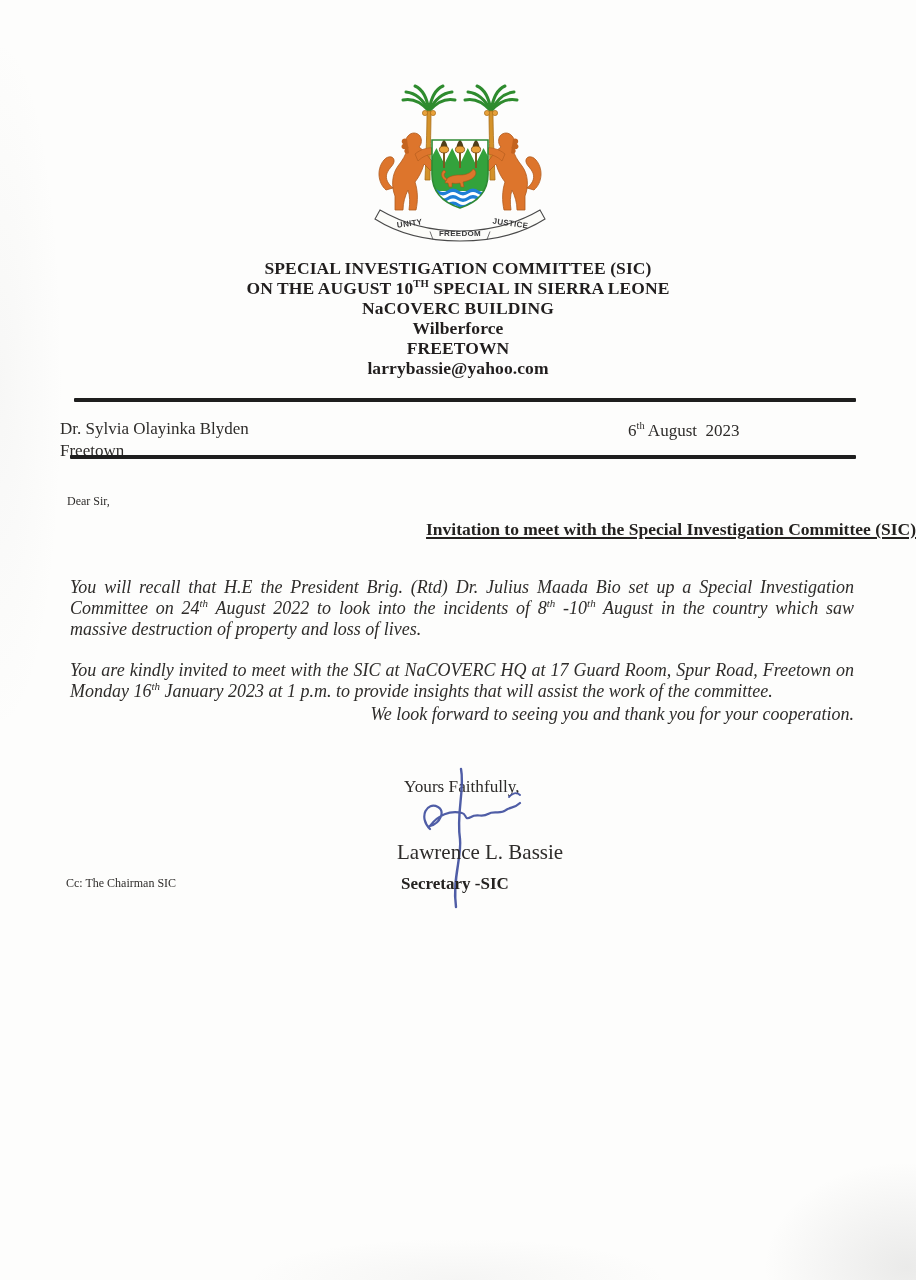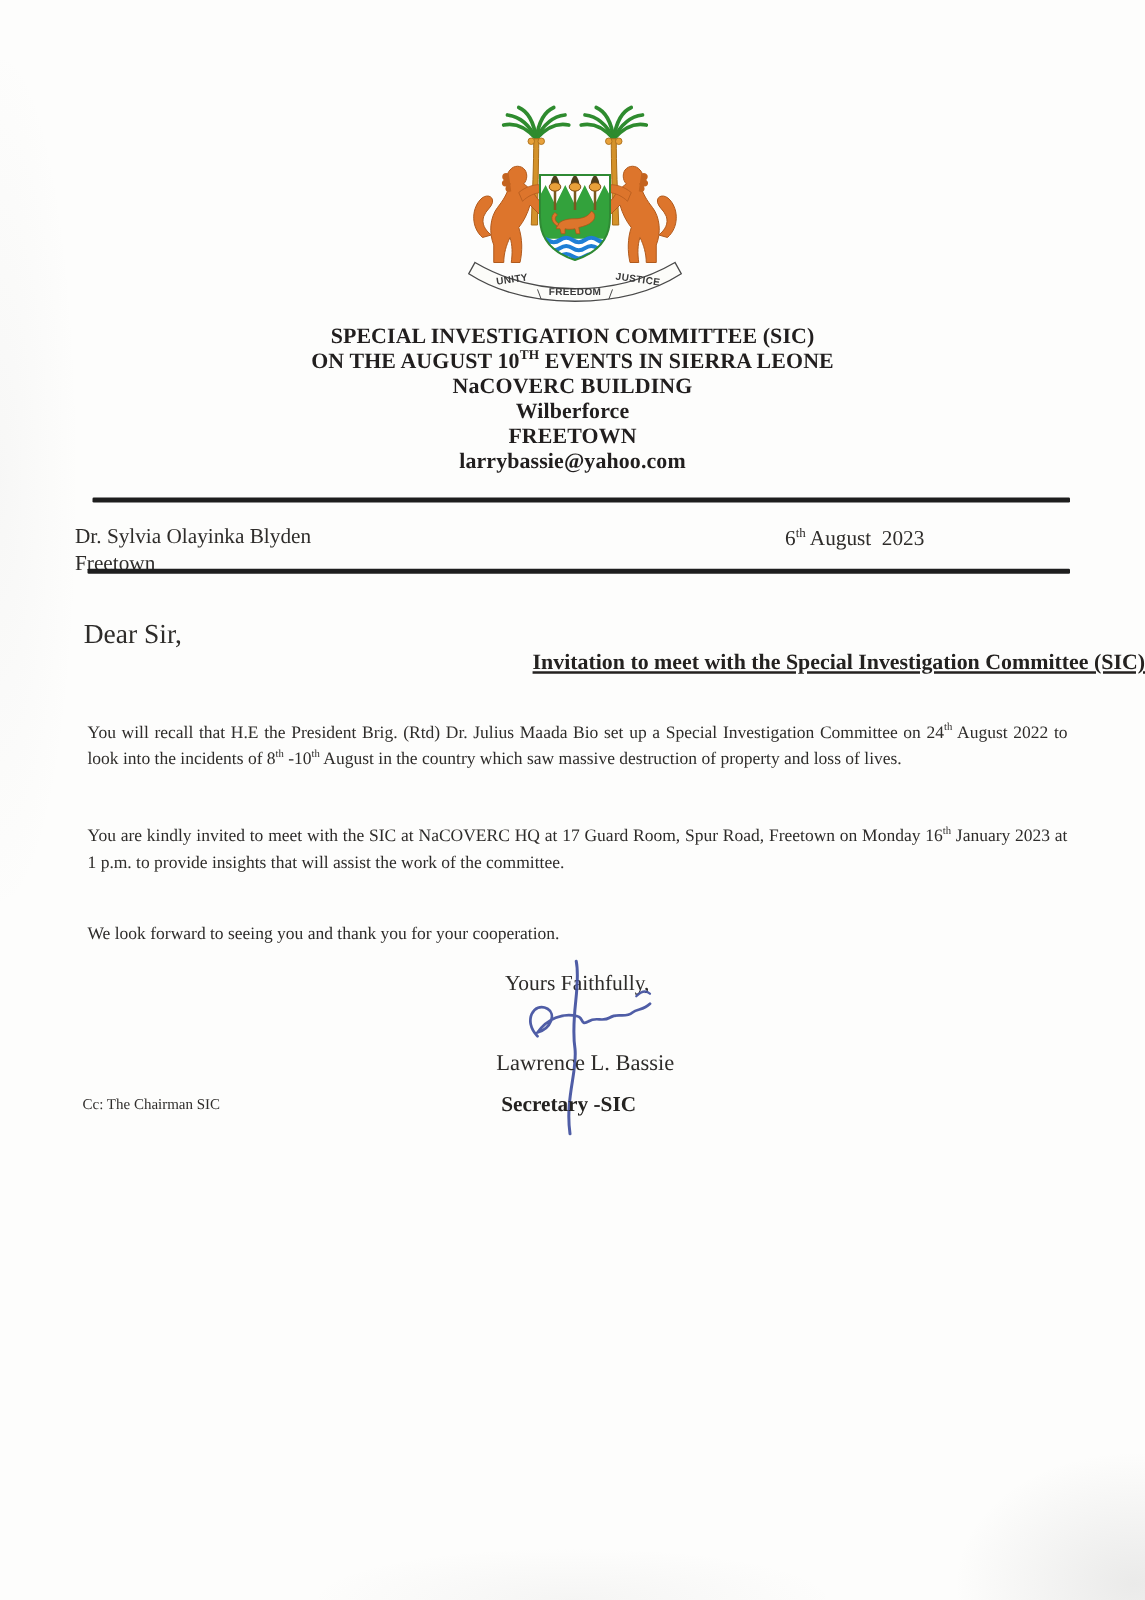--- a/index.html
+++ b/index.html
@@ -17,28 +17,28 @@
   .coa{left:372px;top:84px;width:176px;height:162px;}
   .letterhead{left:0;right:0;top:258px;text-align:center;font-weight:bold;color:#211e1e;
     font-size:17.5px;line-height:20px;letter-spacing:.1px;}
   .letterhead div{white-space:pre;}
   sup.s{font-size:61%;vertical-align:super;line-height:0;}
   .rule{background:#1e1e1e;border-radius:1px;}
   .rule-top{left:74px;top:398px;width:782px;height:4px;}
   .rule-mid{left:70px;top:455px;width:786px;height:4px;}
   .recipient{left:60px;top:418px;font-size:17px;line-height:22px;}
   .date{left:628px;top:421px;font-size:17px;white-space:pre;}
-  .salutation{left:67px;top:494px;font-size:22px;text-align:right;}
+  .salutation{left:67px;top:494px;font-size:12px;text-align:right;}
   .subject{left:0;right:0;top:518px;text-align:right;font-weight:bold;color:#242220;
     font-size:17.5px;line-height:22px;}
   .subject div{text-decoration:underline;text-underline-offset:2px;text-decoration-thickness:1.5px;}
-  .para{left:70px;width:784px;font-size:14px;line-height:20.8px;text-align:justify;}
-  .p1{top:577px;} .p2{top:660px;} .p3{top:738px;text-align:left;}
+  .para{left:70px;width:784px;font-size:18px;line-height:20.8px;text-align:justify;font-style:italic;}
+  .p1{top:577px;} .p2{top:660px;} .p3{top:704px;text-align:right;}
   .closing{left:404px;top:777px;font-size:17.2px;}
-  .signer-name{left:397px;top:840px;font-size:18px;}
+  .signer-name{left:397px;top:840px;font-size:21px;}
   .signer-title{left:401px;top:858px;font-size:17px;font-weight:bold;color:#242220;margin-top:16px;}
   .cc{left:66px;top:876px;font-size:12px;}
   .sig{left:405px;top:755px;width:150px;height:160px;pointer-events:none;}
   .coa text{font-family:"Liberation Sans","DejaVu Sans",sans-serif;}
 </style>
 </head>
 <body>
 
 <div class="page">
 
@@ -103,21 +103,21 @@
       <path d="M8,126 C32,140 58,147 88,147 C118,147 144,140 168,126 L173,135 C148,151 120,157 88,157 C56,157 28,151 3,135 Z" fill="#fcfcf9" stroke="#4a4a4a" stroke-width="1.1"></path>
       <path d="M58,147.5 l3,8 M118,147.5 l-3,8" stroke="#4a4a4a" stroke-width="0.8"></path>
       <text x="38" y="142" transform="rotate(-8 38 142)" text-anchor="middle" font-size="8" font-weight="bold" fill="#3a3a3a" letter-spacing="0.3">UNITY</text>
       <text x="88" y="152" text-anchor="middle" font-size="8" font-weight="bold" fill="#3a3a3a" letter-spacing="0.3">FREEDOM</text>
       <text x="138" y="142" transform="rotate(8 138 142)" text-anchor="middle" font-size="8" font-weight="bold" fill="#3a3a3a" letter-spacing="0.3">JUSTICE</text>
     </g>
   </svg>
 
   <div class="abs letterhead">
     <div>SPECIAL INVESTIGATION COMMITTEE (SIC)</div>
-    <div><span>ON THE AUGUST 10</span><sup class="s">TH</sup><span> EVENTS IN SIERRA LEONE</span></div>
+    <div><span>ON THE AUGUST 10</span><sup class="s">TH</sup><span> SPECIAL IN SIERRA LEONE</span></div>
     <div>NaCOVERC BUILDING</div>
     <div>Wilberforce</div>
     <div>FREETOWN</div>
     <div>larrybassie@yahoo.com</div>
   </div>
 
   <div class="abs rule rule-top"></div>
 
   <div class="abs recipient">
     <div>Dr. Sylvia Olayinka Blyden</div>

